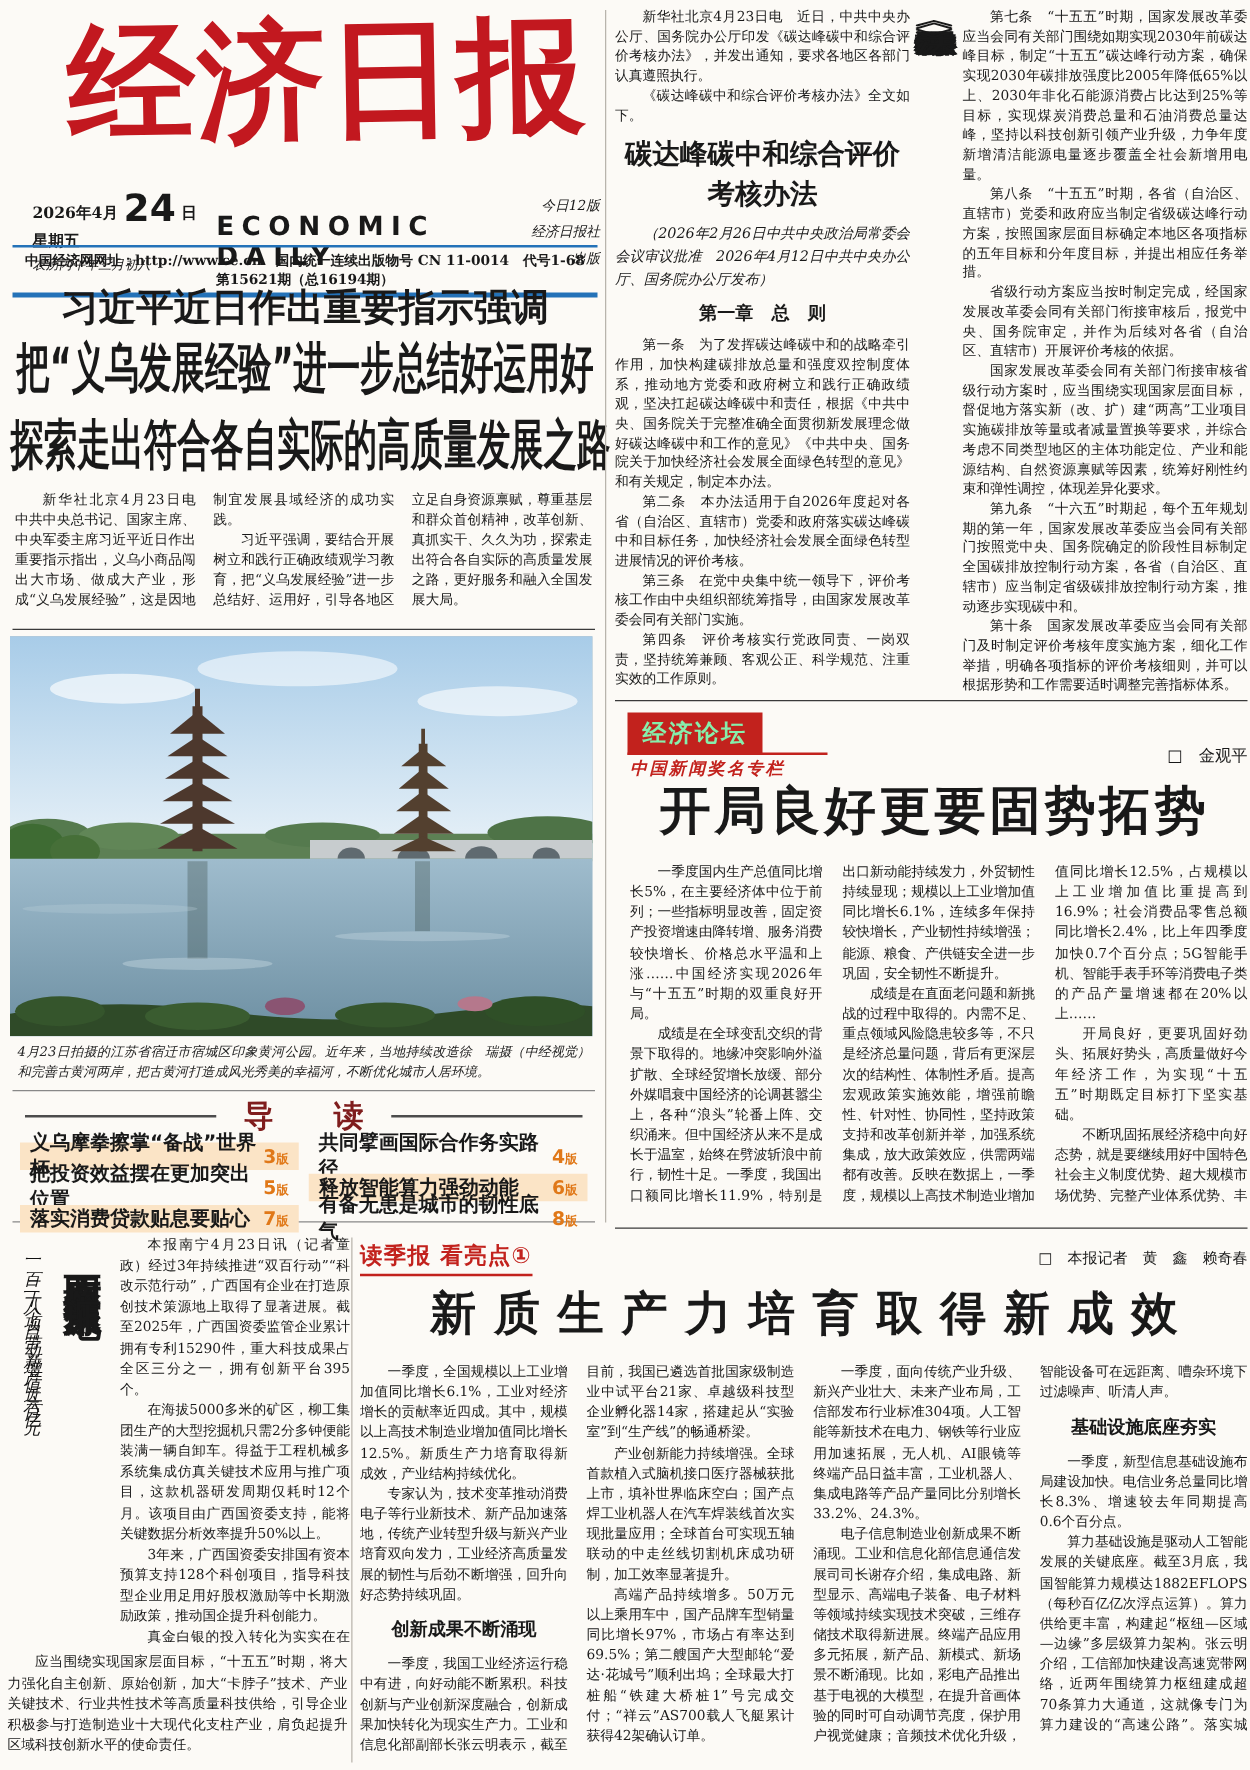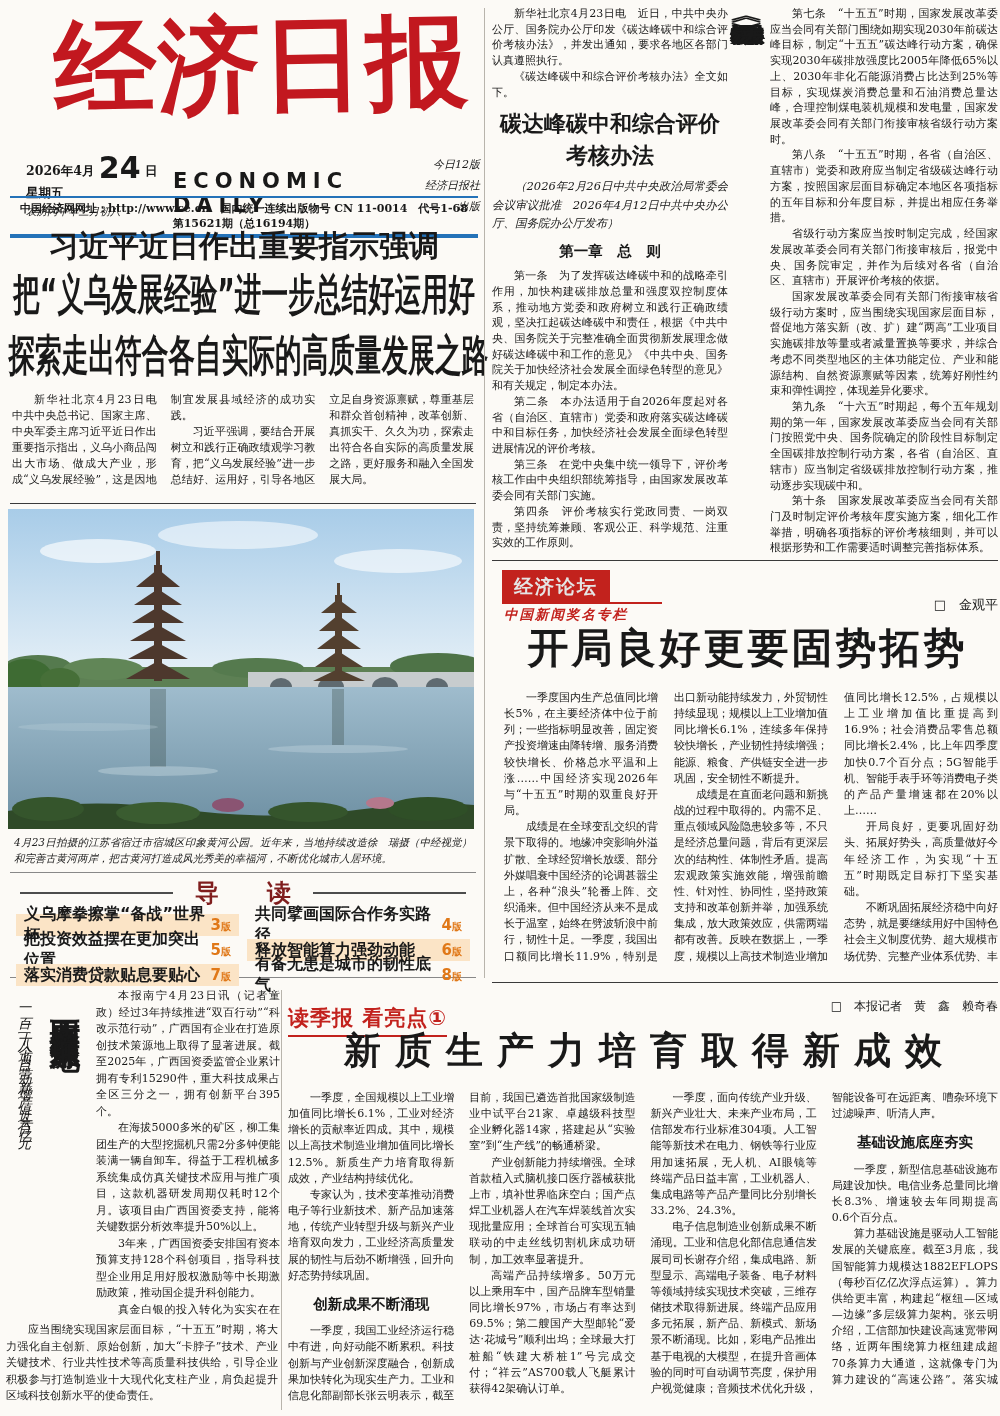--- a/index.html
+++ b/index.html
@@ -59,33 +59,33 @@
                text-align:justify;overflow:hidden;}
   .policy-right{position:absolute;left:770px;top:6px;width:228px;height:548px;font-size:11px;line-height:1.43;
                 text-align:justify;overflow:hidden;}
   .doc-title{text-align:center;font-size:22px;font-weight:900;font-family:"DejaVu Sans",sans-serif;margin:8px 0 6px;text-indent:0;}
   .doc-sub{font-style:italic;font-size:11.5px;line-height:1.6;margin:0 0 4px;text-indent:2em;}
   .doc-ch{text-align:center;font-weight:800;font-size:14.5px;font-family:"DejaVu Sans",sans-serif;margin:9px 0 6px;text-indent:0;}
   .policy-vert{position:absolute;left:726px;top:10px;width:44px;height:860px;writing-mode:vertical-rl;
                font-size:34px;font-weight:900;font-family:"DejaVu Serif",serif;line-height:44px;
                transform:scaleY(0.555);transform-origin:top center;}
   
-  .forum-badge{position:absolute;left:502px;top:570px;background:#c2221d;color:#e5e5e5;font-size:19px;font-weight:800;
+  .forum-badge{position:absolute;left:502px;top:570px;background:#c2221d;color:#86efac;font-size:19px;font-weight:800;
                font-family:"DejaVu Sans",sans-serif;padding:4px 12px;letter-spacing:2px;}
   .forum-rule{position:absolute;left:502px;top:602px;width:160px;height:2px;background:#c2221d;}
   .forum-sub{position:absolute;left:504px;top:606px;color:#c2221d;font-size:13.5px;font-weight:700;font-style:italic;
              letter-spacing:2px;}
   .forum-author{position:absolute;left:860px;top:596px;width:138px;text-align:right;font-size:13px;}
   .forum-head{position:absolute;left:495px;top:621px;width:505px;text-align:center;font-size:41px;font-weight:900;
               font-family:"DejaVu Sans",sans-serif;letter-spacing:3px;}
   .forum-body{position:absolute;left:504px;top:690px;width:494px;height:290px;column-count:3;column-gap:16px;
               font-size:11px;line-height:1.47;text-align:justify;overflow:hidden;}
   
-  .q-label{position:absolute;left:288px;top:992px;color:#c2221d;font-size:21px;font-weight:900;
-           font-family:"DejaVu Sans",sans-serif;border-bottom:2px solid #c2221d;padding-bottom:3px;letter-spacing:1px;margin-top:12px;}
+  .q-label{position:absolute;left:288px;top:992px;color:#c2221d;font-size:18px;font-weight:900;
+           font-family:"DejaVu Sans",sans-serif;border-bottom:2px solid #c2221d;padding-bottom:3px;letter-spacing:1px;}
   .q-byline{position:absolute;left:700px;top:998px;width:298px;text-align:right;font-size:12px;}
   .q-head{position:absolute;left:288px;top:1026px;width:710px;text-align:center;font-size:37px;font-weight:900;
           font-family:"DejaVu Sans",sans-serif;letter-spacing:14px;text-indent:14px;white-space:nowrap;}
   .q-body{position:absolute;left:288px;top:1090px;width:710px;height:326px;column-count:4;column-gap:15px;
           font-size:11px;line-height:1.47;text-align:justify;overflow:hidden;}
   .q-sub{text-align:center;font-weight:800;font-size:14.5px;font-family:"DejaVu Sans",sans-serif;margin:10px 0 8px;text-indent:0;}
 </style>
 </head>
 <body>
 
@@ -257,21 +257,21 @@
       <p class="para">第二条　本办法适用于自2026年度起对各省（自治区、直辖市）党委和政府落实碳达峰碳中和目标任务，加快经济社会发展全面绿色转型进展情况的评价考核。</p>
       <p class="para">第三条　在党中央集中统一领导下，评价考核工作由中央组织部统筹指导，由国家发展改革委会同有关部门实施。</p>
       <p class="para">第四条　评价考核实行党政同责、一岗双责，坚持统筹兼顾、客观公正、科学规范、注重实效的工作原则。</p>
       <h4 class="doc-ch">第二章　评价考核内容</h4>
     </div>
 
   <div class="policy-vert">中办国办印发《碳达峰碳中和综合评价考核办法》</div>
 
   <div class="policy-right">
 
-  <p class="para">第七条　“十五五”时期，国家发展改革委应当会同有关部门围绕如期实现2030年前碳达峰目标，制定“十五五”碳达峰行动方案，确保实现2030年碳排放强度比2005年降低65%以上、2030年非化石能源消费占比达到25%等目标，实现煤炭消费总量和石油消费总量达峰，合理控制煤电装机规模和发电量，国家发展改革委会同有关部门衔接审核省级行动方案时。</p>
+  <p class="para">第七条　“十五五”时期，国家发展改革委应当会同有关部门围绕如期实现2030年前碳达峰目标，制定“十五五”碳达峰行动方案，确保实现2030年碳排放强度比2005年降低65%以上、2030年非化石能源消费占比达到25%等目标，实现煤炭消费总量和石油消费总量达峰，坚持以科技创新引领产业升级，力争年度新增清洁能源电量逐步覆盖全社会新增用电量。</p>
       <p class="para">第八条　“十五五”时期，各省（自治区、直辖市）党委和政府应当制定省级碳达峰行动方案，按照国家层面目标确定本地区各项指标的五年目标和分年度目标，并提出相应任务举措。</p>
       <p class="para">省级行动方案应当按时制定完成，经国家发展改革委会同有关部门衔接审核后，报党中央、国务院审定，并作为后续对各省（自治区、直辖市）开展评价考核的依据。</p>
       <p class="para">国家发展改革委会同有关部门衔接审核省级行动方案时，应当围绕实现国家层面目标，督促地方落实新（改、扩）建“两高”工业项目实施碳排放等量或者减量置换等要求，并综合考虑不同类型地区的主体功能定位、产业和能源结构、自然资源禀赋等因素，统筹好刚性约束和弹性调控，体现差异化要求。</p>
       <p class="para">第九条　“十六五”时期起，每个五年规划期的第一年，国家发展改革委应当会同有关部门按照党中央、国务院确定的阶段性目标制定全国碳排放控制行动方案，各省（自治区、直辖市）应当制定省级碳排放控制行动方案，推动逐步实现碳中和。</p>
       <p class="para">第十条　国家发展改革委应当会同有关部门及时制定评价考核年度实施方案，细化工作举措，明确各项指标的评价考核细则，并可以根据形势和工作需要适时调整完善指标体系。</p>
     </div>
 
   <div class="rule" style="left:492px;top:560px;width:506px;"></div>
 
   <div class="forum-badge">经济论坛</div>

